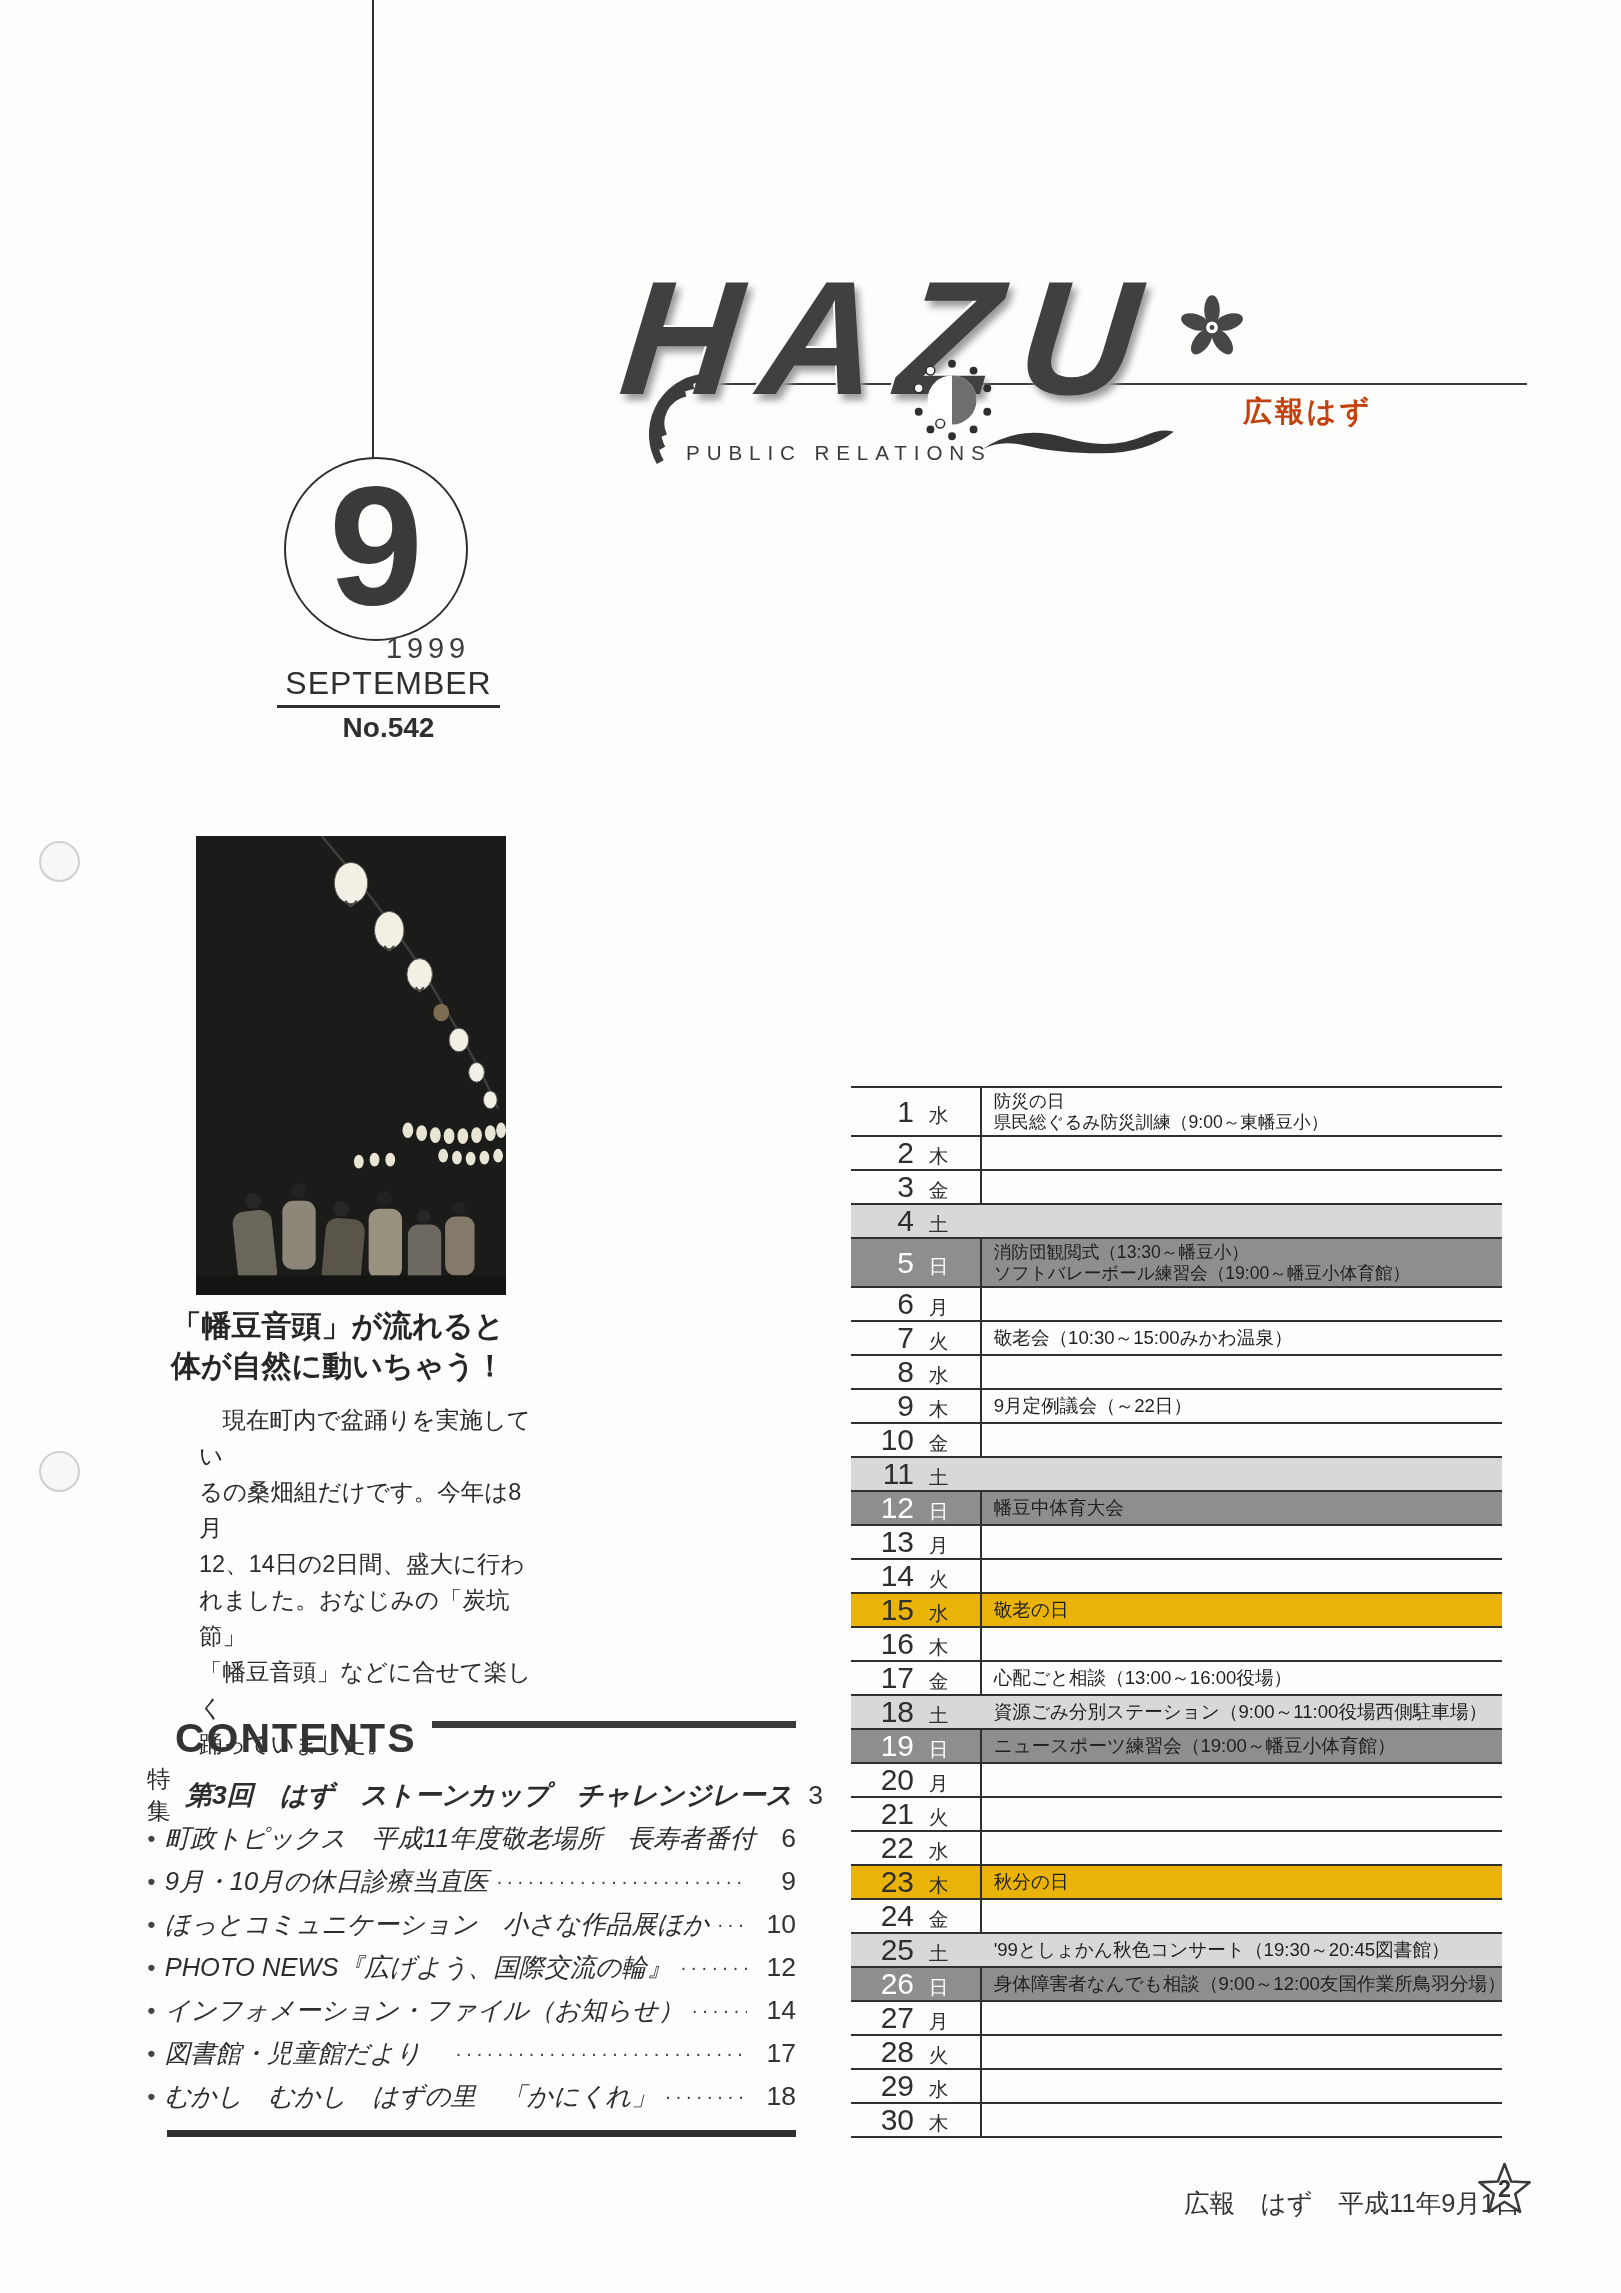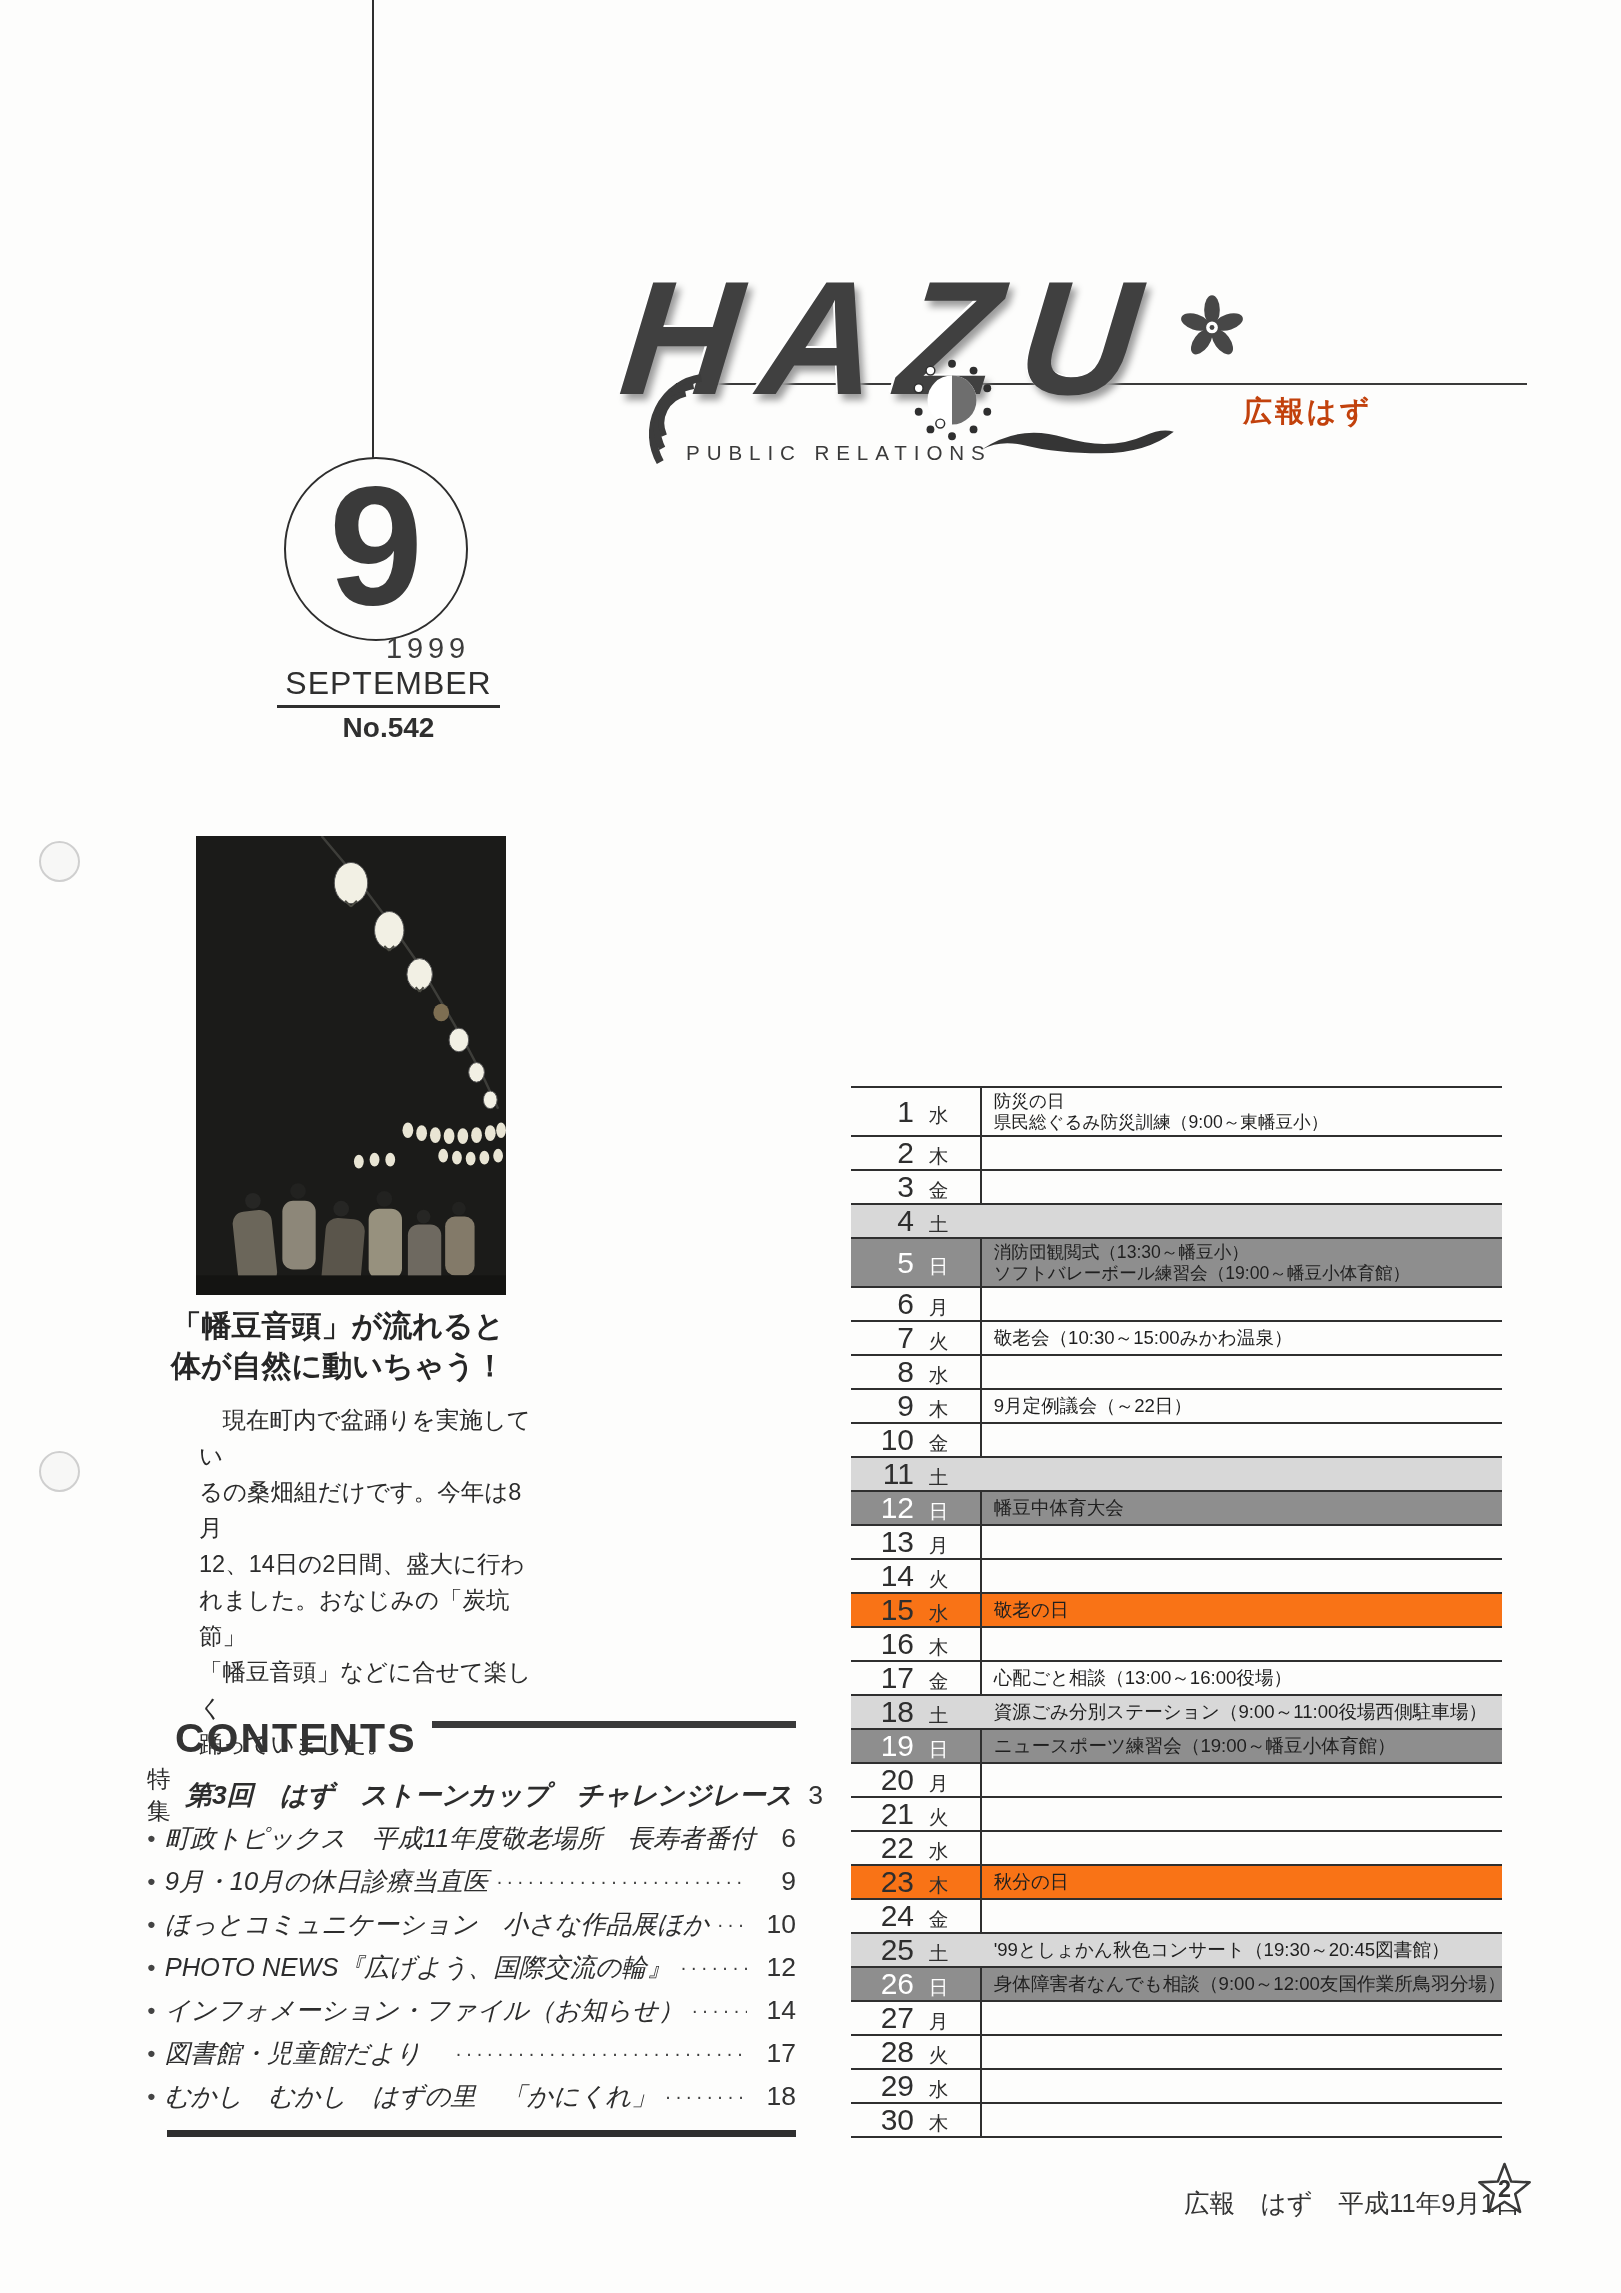--- a/index.html
+++ b/index.html
@@ -58,21 +58,21 @@
   .cal-row::after{content:'';position:absolute;left:129px;top:0;bottom:0;width:2px;background:#2f2f2f;}
   .cal-row.type-sat::after{display:none;}
   .day-cell{width:129px;flex:none;display:flex;align-items:baseline;}
   .day-num{width:63px;text-align:right;font-size:30px;color:#2e2e2e;}
   .day-wd{margin-left:14.7px;font-size:19.6px;color:#2e2e2e;}
   .events{flex:1;padding-left:13.7px;font-size:18.6px;line-height:1.18;color:#1f1f1f;}
   .cal-row.tall .events{font-size:17.6px;}
   .events div{white-space:nowrap;}
   .type-sat{background:#d8d8d8;}
   .type-sun{background:#8e8e8e;}
-  .type-holiday{background:#f97316;}
+  .type-holiday{background:#eab308;}
   .type-sun .day-num,.type-sun .day-wd{color:#ffffff;}
   
   .footer-line{position:absolute;left:1184px;top:2186px;font-size:25.5px;color:#333;}
   .footer-star{position:absolute;left:1476px;top:2162px;}
   
   .punch{position:absolute;left:39px;width:37px;height:37px;border:2px solid #cfcfcf;border-radius:50%;background:#f7f7f6;}
   .punch.p1{top:841px;} .punch.p2{top:1451px;}
 </style>
 </head>
 <body>

